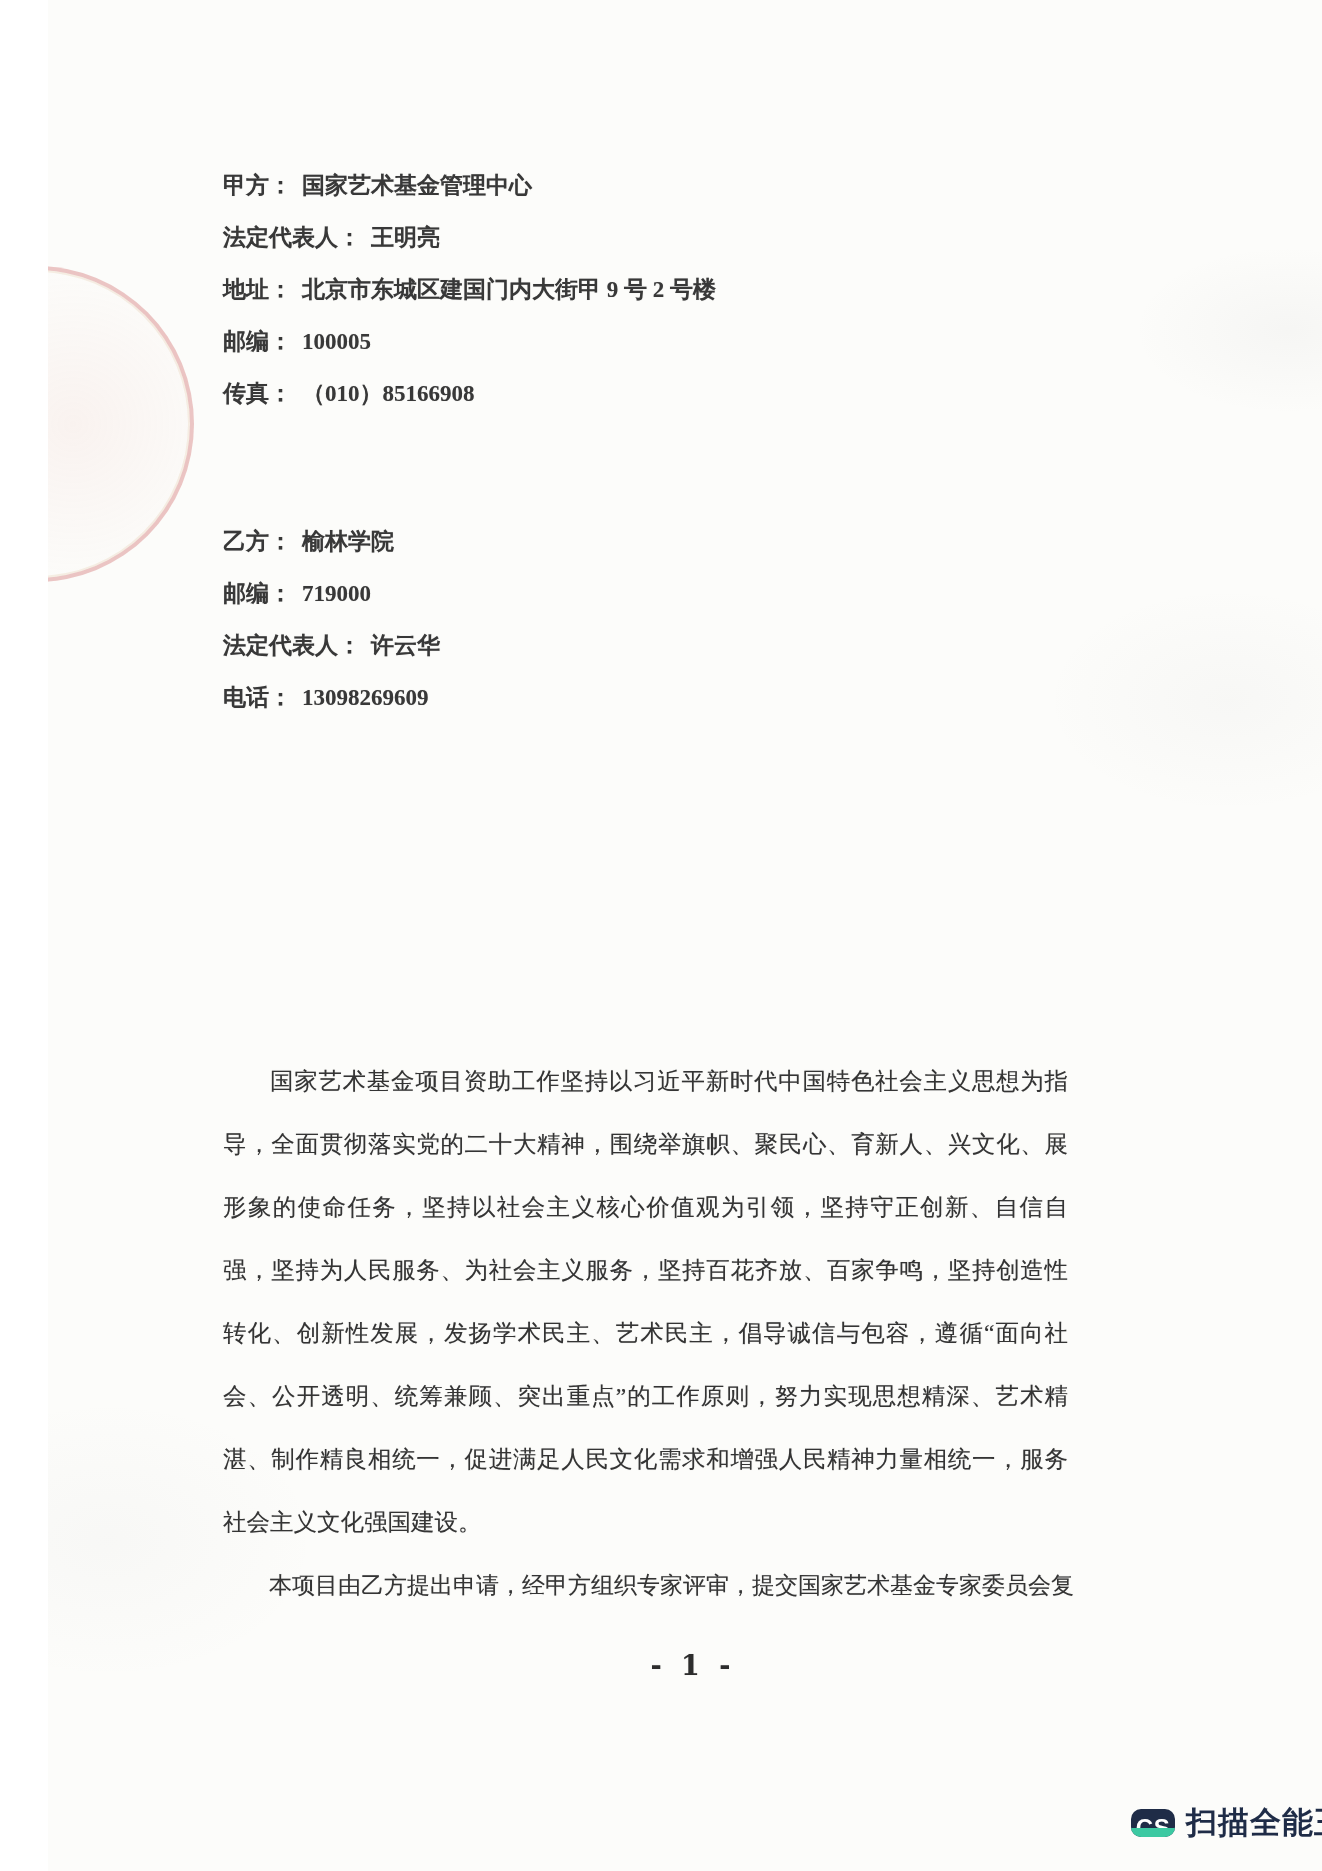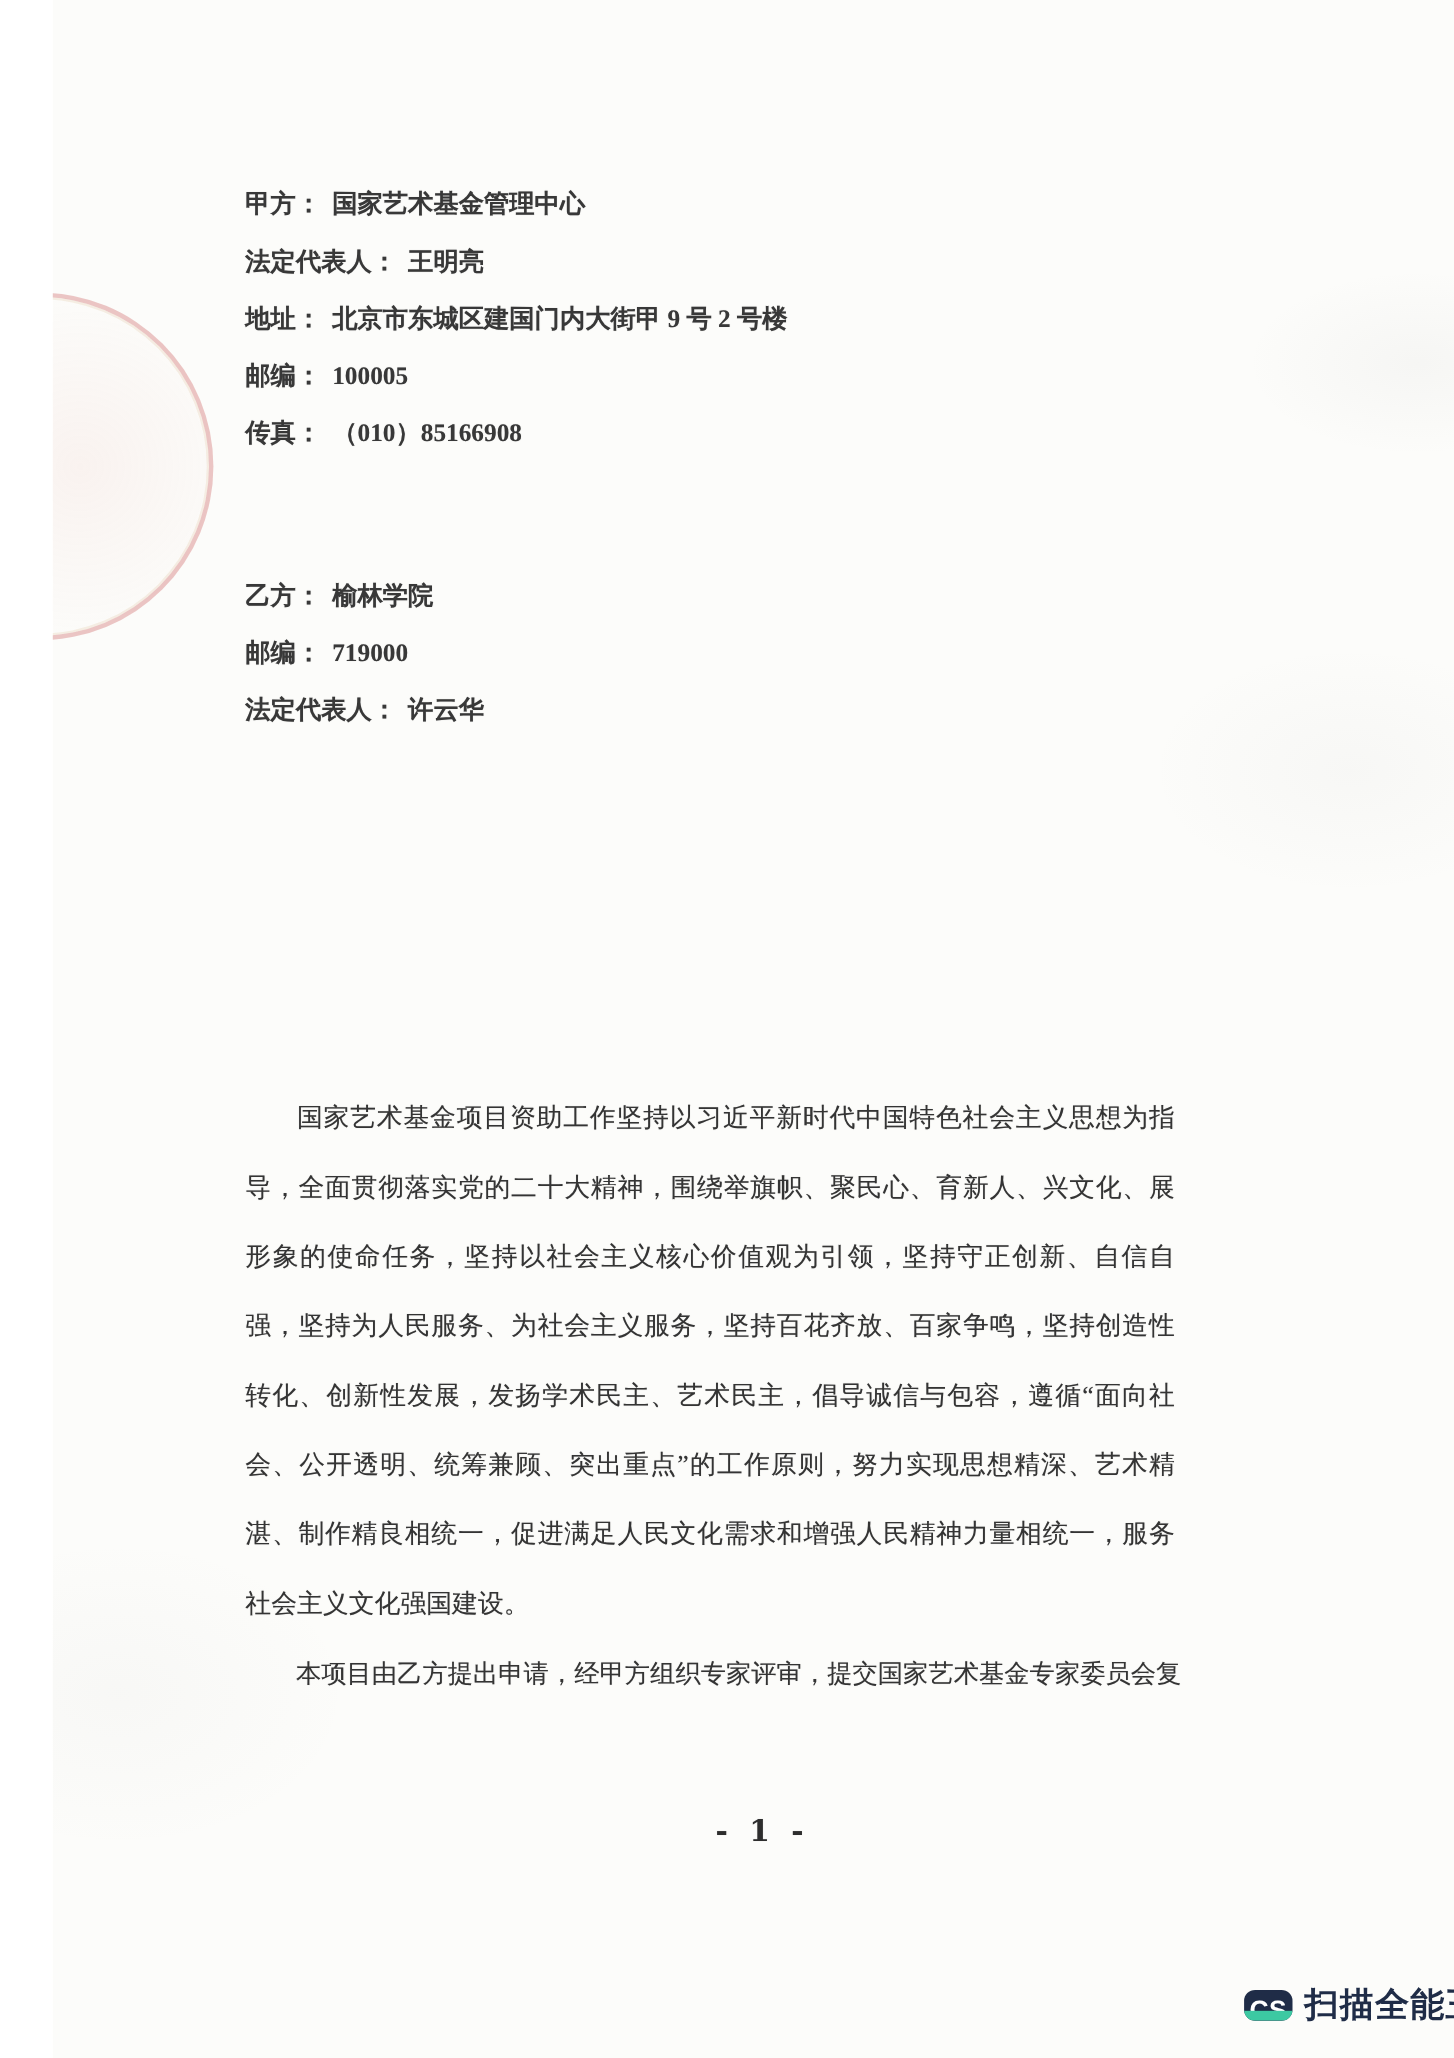--- a/index.html
+++ b/index.html
@@ -35,21 +35,21 @@
   .party { font-weight: 700; font-size: 23px; }
   .party .line { height: 52px; line-height: 52px; white-space: nowrap; }
   .party .line,
   .para, .pagenum {
     text-shadow: 0 0 0.7px rgba(80,80,80,0.45);
   }
   .party .title { font-weight: 900; }
   .lbl { margin-right: 10px; }
   .party-a { top: 160px; }
   .party-b { top: 516px; }
-  .paras { top: 986px; }
+  .paras { top: 1050px; }
   .para {
     margin: 0;
     font-size: 23.5px;
     line-height: 63px;
     text-align: justify;
     text-indent: 2em;
     color: #343434;
   }
   .para-last {
     white-space: nowrap;
@@ -130,20 +130,23 @@
   <section class="content party party-b">
     <div class="line title">
       <span class="lbl">乙方：</span><span class="val">榆林学院</span>
     </div>
     <div class="line">
       <span class="lbl">邮编：</span><span class="val">719000</span>
     </div>
     <div class="line">
       <span class="lbl">法定代表人：</span><span class="val">许云华</span>
     </div>
+    <div class="line">
+      <span class="lbl">电话：</span><span class="val">13098269609</span>
+    </div>
   </section>
 
   <section class="content paras">
     <p class="para">国家艺术基金项目资助工作坚持以习近平新时代中国特色社会主义思想为指导，全面贯彻落实党的二十大精神，围绕举旗帜、聚民心、育新人、兴文化、展形象的使命任务，坚持以社会主义核心价值观为引领，坚持守正创新、自信自强，坚持为人民服务、为社会主义服务，坚持百花齐放、百家争鸣，坚持创造性转化、创新性发展，发扬学术民主、艺术民主，倡导诚信与包容，遵循“面向社会、公开透明、统筹兼顾、突出重点”的工作原则，努力实现思想精深、艺术精湛、制作精良相统一，促进满足人民文化需求和增强人民精神力量相统一，服务社会主义文化强国建设。</p>
     <p class="para para-last">本项目由乙方提出申请，经甲方组织专家评审，提交国家艺术基金专家委员会复</p>
   </section>
 
   <div class="pagenum">- 1 -</div>
 
   <div class="watermark">

